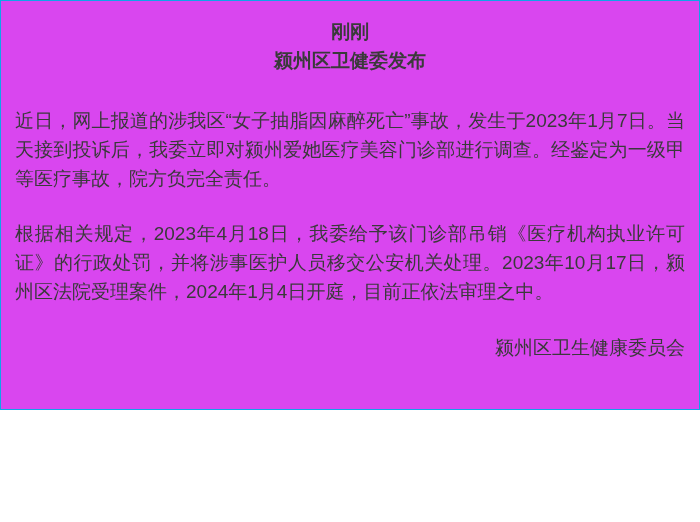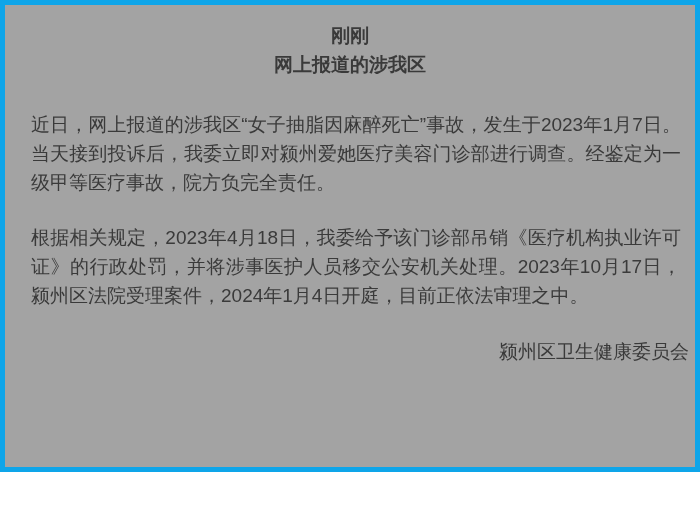--- a/index.html
+++ b/index.html
@@ -3,67 +3,67 @@
 <meta charset="utf-8">
 <style>
   html, body {
     margin: 0;
     padding: 0;
     background: #ffffff;
   }
   .page {
     box-sizing: border-box;
     width: 700px;
-    height: 472px;
-    background: #a3a3a3;
-    border: 5px solid #0ea5e9;
+    height: 410px;
+    background: #d946ef;
+    border: 1px solid #0ea5e9;
     overflow: hidden;
     font-family: "Liberation Sans", "DejaVu Sans", sans-serif;
     color: #3a3a3a;
   }
   .header {
     padding-top: 16px;
     text-align: center;
   }
   .h-line {
     font-size: 19px;
     line-height: 29px;
     font-weight: 700;
     color: #3a3a3a;
   }
   .para {
-    margin: 26px 0 0 12px;
+    margin: 26px 0 0 0;
     padding: 0 14px;
     font-size: 19px;
     line-height: 29px;
     text-align: justify;
     text-justify: inter-ideograph;
     color: #3a3a3a;
     word-break: break-all;
   }
   .para.p1 {
     margin-top: 31px;
   }
   .signature {
     margin-top: 27px;
-    padding: 0 6px;
+    padding: 0 14px;
     text-align: right;
     font-size: 19px;
     line-height: 29px;
     color: #3a3a3a;
   }
 </style>
 </head>
 <body>
 
 <div class="page">
 
   <div class="header">
     <div class="h-line">刚刚</div>
-    <div class="h-line">网上报道的涉我区</div>
+    <div class="h-line">颍州区卫健委发布</div>
   </div>
 
   <p class="para p1">近日，网上报道的涉我区“女子抽脂因麻醉死亡”事故，发生于2023年1月7日。当天接到投诉后，我委立即对颍州爱她医疗美容门诊部进行调查。经鉴定为一级甲等医疗事故，院方负完全责任。</p>
 
   <p class="para">根据相关规定，2023年4月18日，我委给予该门诊部吊销《医疗机构执业许可证》的行政处罚，并将涉事医护人员移交公安机关处理。2023年10月17日，颍州区法院受理案件，2024年1月4日开庭，目前正依法审理之中。</p>
 
 
   <div class="signature">
     <div>颍州区卫生健康委员会</div>
   </div>

